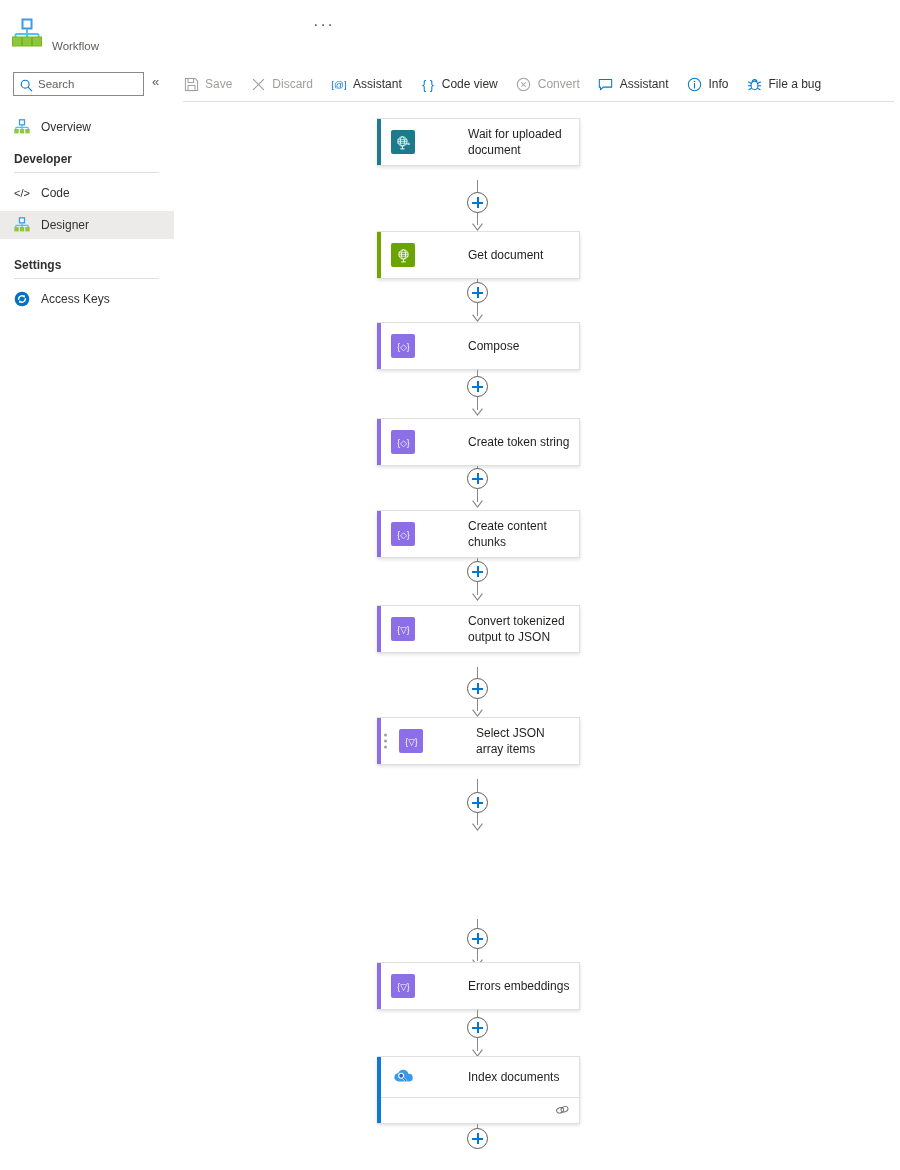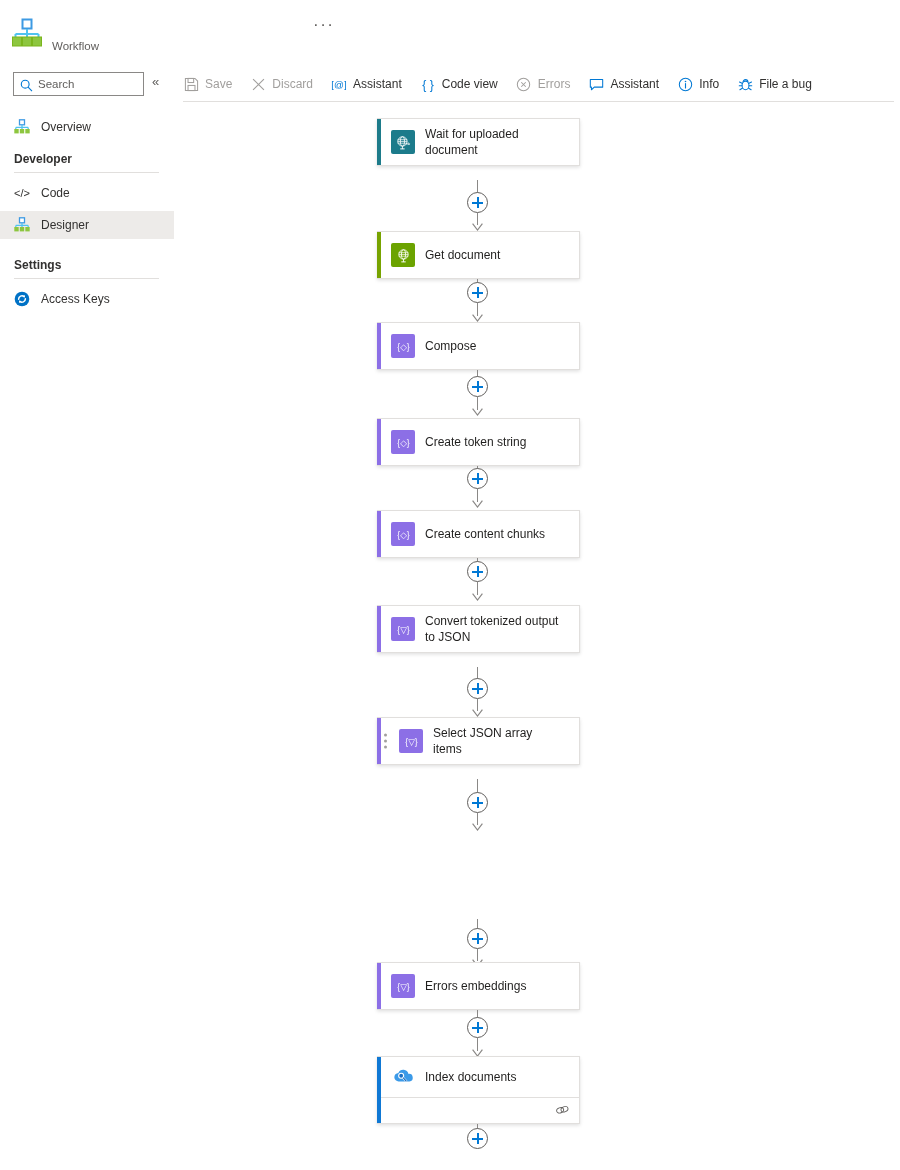--- a/index.html
+++ b/index.html
@@ -50,21 +50,21 @@
   .tb-rule { position: absolute; left: 183px; top: 101px; width: 711px; height: 1px; background: #e1dfdd; }
 
   
   .canvas { position: absolute; left: 174px; top: 102px; width: 726px; height: 1068px; background: #fff; overflow: hidden; }
 
   .node { position: absolute; left: 203px; width: 203px; background: #ffffff;
     border: 1px solid #e1dfdd; border-left: none;
     box-shadow: 0 1.6px 3.6px rgba(0,0,0,0.13), 0 0.3px 0.9px rgba(0,0,0,0.10);
     cursor: pointer; }
   .node-accent { position: absolute; left: 0; top: 0; width: 4px; height: 100%; }
-  .node-head { display: flex; align-items: center; min-height: 46px; padding: 6px 8px 6px 14px; }
+  .node-head { display: flex; align-items: center; min-height: 46px; padding: 6px 8px 6px 14px; gap: 43px; }
   .node-ico { width: 24px; height: 24px; flex: 0 0 auto; border-radius: 2px; display: flex;
     align-items: center; justify-content: center; }
   .node-title { margin-left: 10px; font-size: 12px; color: #201f1e; line-height: 16px; }
   .node-foot { border-top: 1px solid #e1dfdd; height: 26px; display: flex; align-items: center;
     justify-content: flex-end; padding-right: 9px; }
   .drag-dots { position: absolute; left: 7px; top: 50%; transform: translateY(-50%);
     width: 3px; height: 15px; display: flex; flex-direction: column; justify-content: space-between; }
   .drag-dots i { display: block; width: 3px; height: 3px; border-radius: 50%; background: #a19f9d; }
 
   
@@ -200,21 +200,21 @@
     <span>Code view</span>
   </div>
 
   <div class="tb-btn disabled">
     <span class="tb-ico">
       <svg viewBox="0 0 16 16" width="15" height="15">
         <circle cx="8" cy="8" r="6.6" fill="none" stroke="#a19f9d" stroke-width="1.1"></circle>
         <path d="M5.6 5.6 L10.4 10.4 M10.4 5.6 L5.6 10.4" stroke="#a19f9d" stroke-width="1.1"></path>
       </svg>
     </span>
-    <span>Errors</span>
+    <span>Convert</span>
   </div>
 
   <div class="tb-btn">
     <span class="tb-ico">
       <svg viewBox="0 0 16 16" width="15" height="15">
         <path d="M1.4 2.6h13.2v8.2H5.6L2.6 13.6v-2.8H1.4z" fill="none" stroke="#0078d4" stroke-width="1.1" stroke-linejoin="round"></path>
       </svg>
     </span>
     <span>Assistant</span>
   </div>

